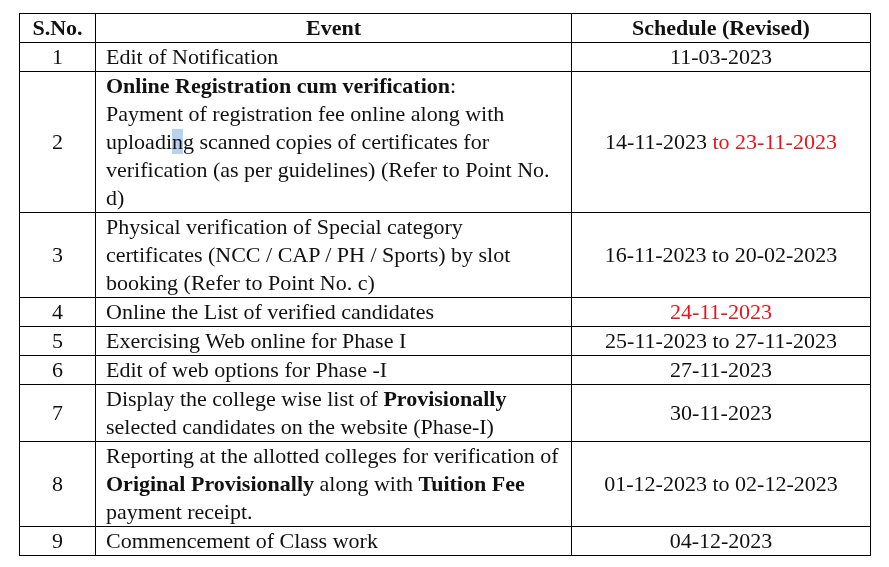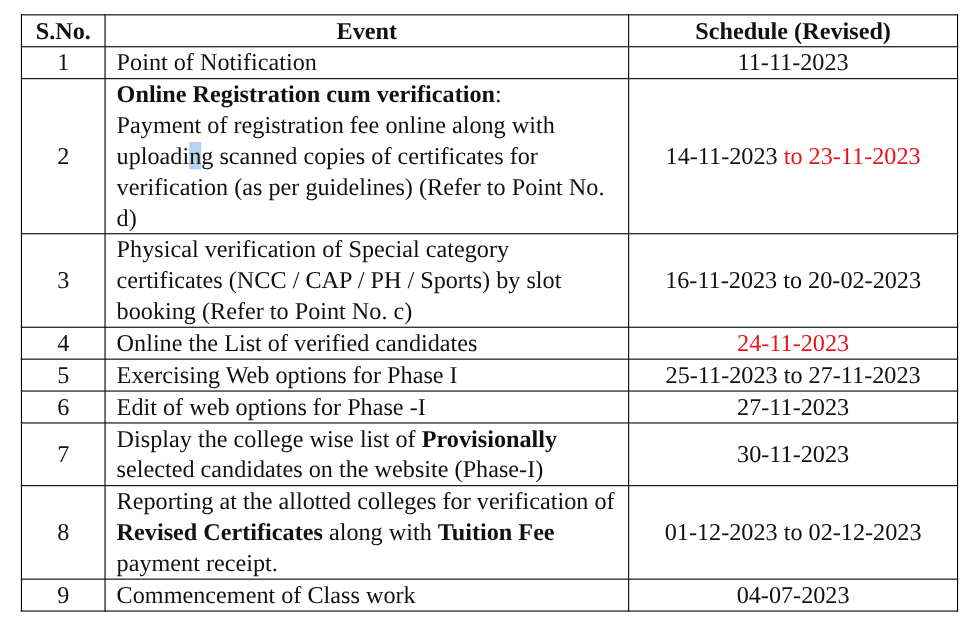--- a/index.html
+++ b/index.html
@@ -64,57 +64,57 @@
   <thead>
     <tr>
       <th>S.No.</th>
       <th>Event</th>
       <th>Schedule (Revised)</th>
     </tr>
   </thead>
   <tbody>
     <tr class="r1">
       <td class="sno">1</td>
-      <td class="event">Point of Notification</td>
-      <td class="sched">11-11-2023</td>
+      <td class="event">Edit of Notification</td>
+      <td class="sched">11-03-2023</td>
     </tr>
     <tr class="r2">
       <td class="sno">2</td>
       <td class="event"><span class="bold">Online Registration cum verification</span><span>:</span><br><span>Payment of registration fee online along with uploadi</span><span class="hl">n</span><span>g scanned copies of certificates for verification (as per guidelines) (Refer to Point No. d)</span></td>
       <td class="sched"><span>14-11-2023</span><span class="red" style="white-space:pre"> to </span><span class="red">23-11-2023</span></td>
     </tr>
     <tr class="r3">
       <td class="sno">3</td>
       <td class="event">Physical verification of Special category certificates (NCC / CAP / PH / Sports) by slot booking (Refer to Point No. c)</td>
       <td class="sched"><span>16-11-2023</span><span style="white-space:pre"> to </span><span>20-02-2023</span></td>
     </tr>
     <tr class="r4">
       <td class="sno">4</td>
       <td class="event">Online the List of verified candidates</td>
       <td class="sched red">24-11-2023</td>
     </tr>
     <tr class="r5">
       <td class="sno">5</td>
-      <td class="event">Exercising Web options for Phase I</td>
+      <td class="event">Exercising Web online for Phase I</td>
       <td class="sched"><span>25-11-2023</span><span style="white-space:pre"> to </span><span>27-11-2023</span></td>
     </tr>
     <tr class="r6">
       <td class="sno">6</td>
       <td class="event">Edit of web options for Phase -I</td>
       <td class="sched">27-11-2023</td>
     </tr>
     <tr class="r7">
       <td class="sno">7</td>
       <td class="event"><span style="white-space:pre-wrap">Display the college wise list of </span><span class="bold">Provisionally</span><span style="white-space:pre-wrap"> selected candidates on the website (Phase-I)</span></td>
       <td class="sched">30-11-2023</td>
     </tr>
     <tr class="r8">
       <td class="sno">8</td>
-      <td class="event"><span style="white-space:pre-wrap">Reporting at the allotted colleges for verification of </span><span class="bold">Revised Certificates</span><span style="white-space:pre-wrap"> along with </span><span class="bold">Tuition Fee</span><span style="white-space:pre-wrap"> payment receipt.</span></td>
+      <td class="event"><span style="white-space:pre-wrap">Reporting at the allotted colleges for verification of </span><span class="bold">Original Provisionally</span><span style="white-space:pre-wrap"> along with </span><span class="bold">Tuition Fee</span><span style="white-space:pre-wrap"> payment receipt.</span></td>
       <td class="sched"><span>01-12-2023</span><span style="white-space:pre"> to </span><span>02-12-2023</span></td>
     </tr>
     <tr class="r9">
       <td class="sno">9</td>
       <td class="event">Commencement of Class work</td>
-      <td class="sched">04-07-2023</td>
+      <td class="sched">04-12-2023</td>
     </tr>
   </tbody>
 </table>
 
 </body></html>

